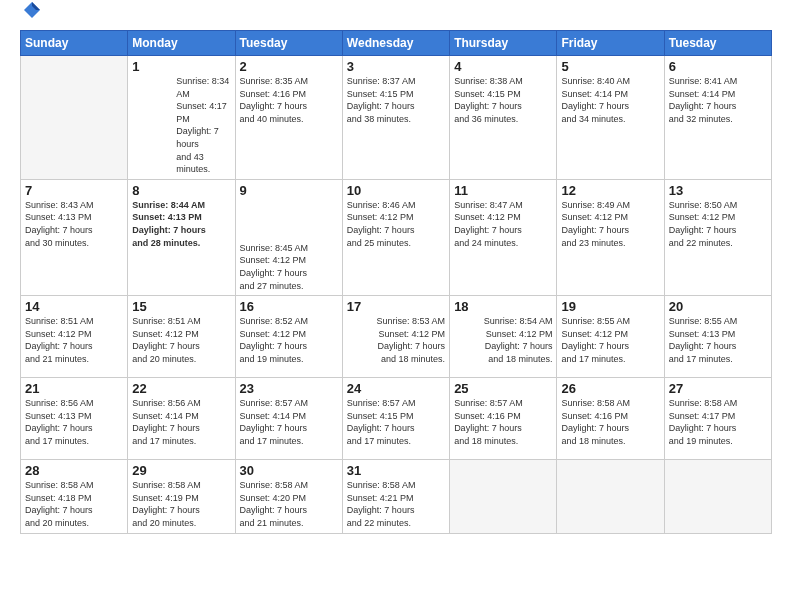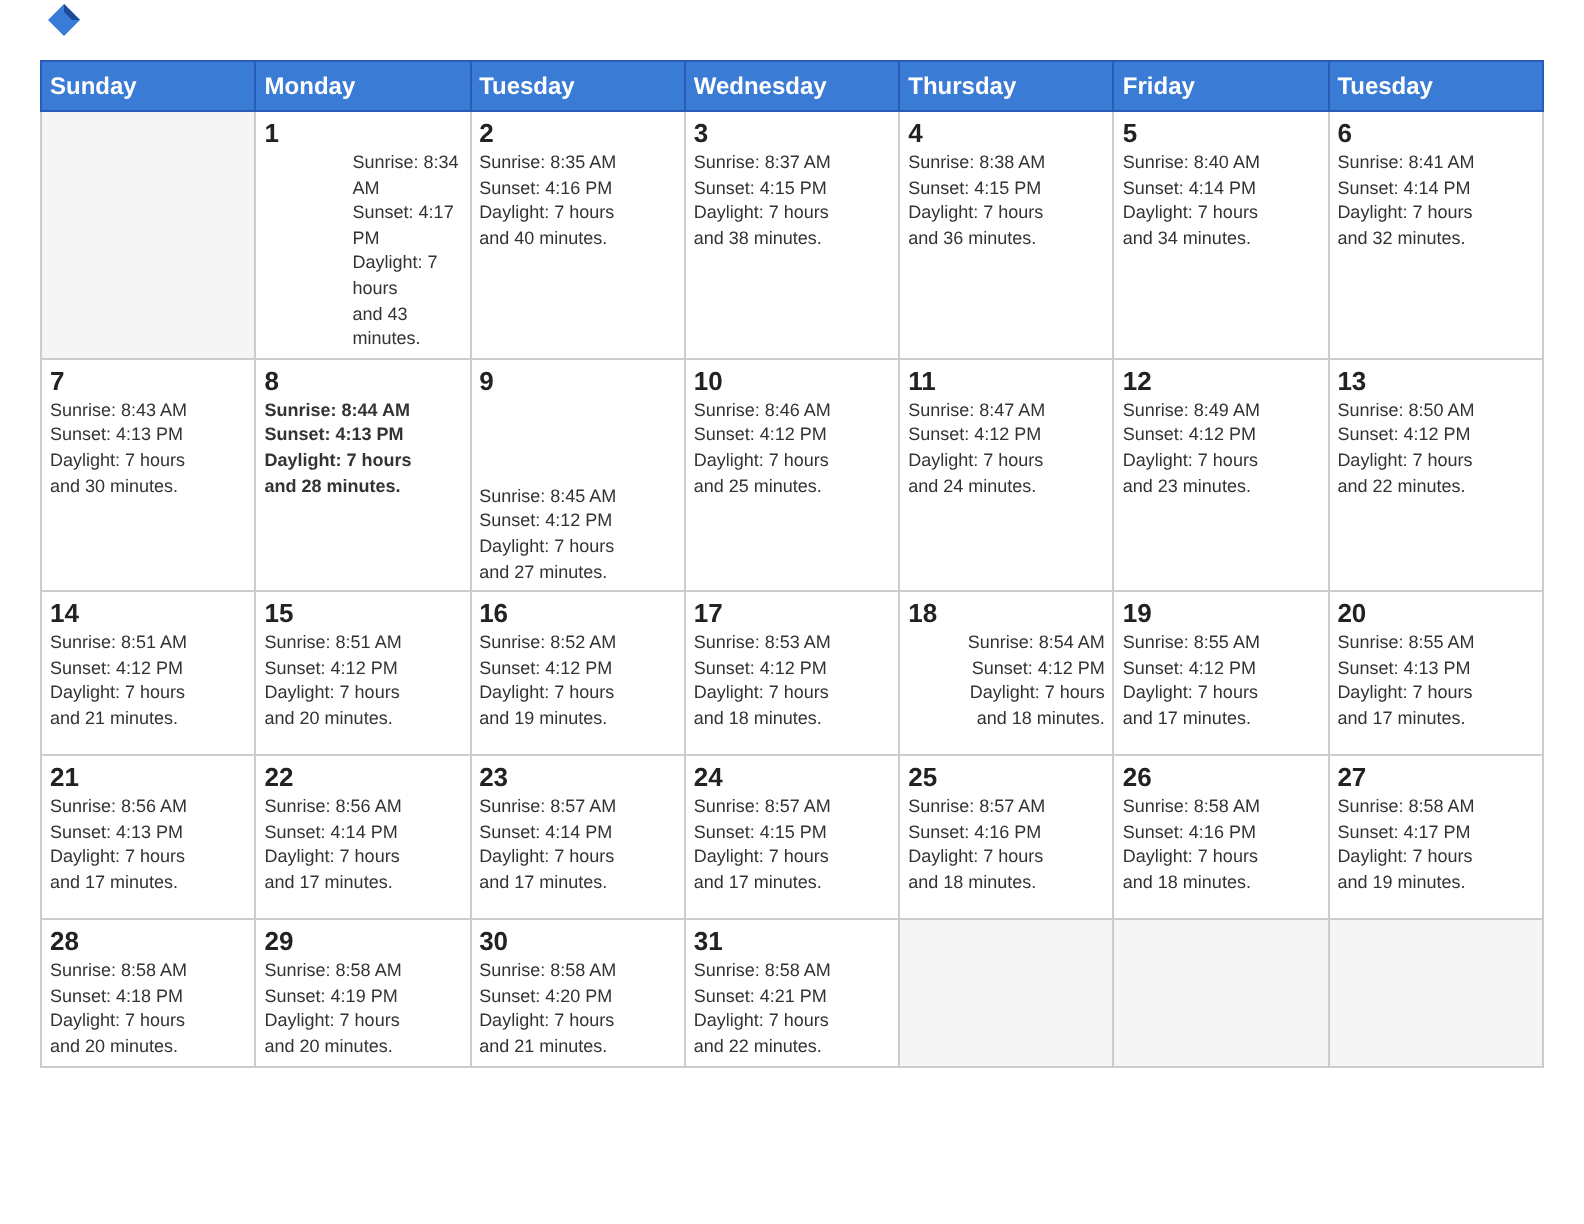--- a/index.html
+++ b/index.html
@@ -250,21 +250,21 @@
           </td>
           <td>
             <span class="day-number">16</span>
             <div class="day-info" style="white-space: pre-line;">Sunrise: 8:52 AM
 Sunset: 4:12 PM
 Daylight: 7 hours
 and 19 minutes.</div>
           </td>
           <td>
             <span class="day-number">17</span>
-            <div class="day-info" style="white-space: pre-line;">Sunrise: 8:53 AM
+            <div class="day-info" style="white-space: pre-line; text-align: right;">Sunrise: 8:53 AM
 Sunset: 4:12 PM
 Daylight: 7 hours
 and 18 minutes.</div>
           </td>
           <td>
             <span class="day-number">18</span>
             <div class="day-info" style="white-space: pre-line; text-align: right;">Sunrise: 8:54 AM
 Sunset: 4:12 PM
 Daylight: 7 hours
 and 18 minutes.</div>

